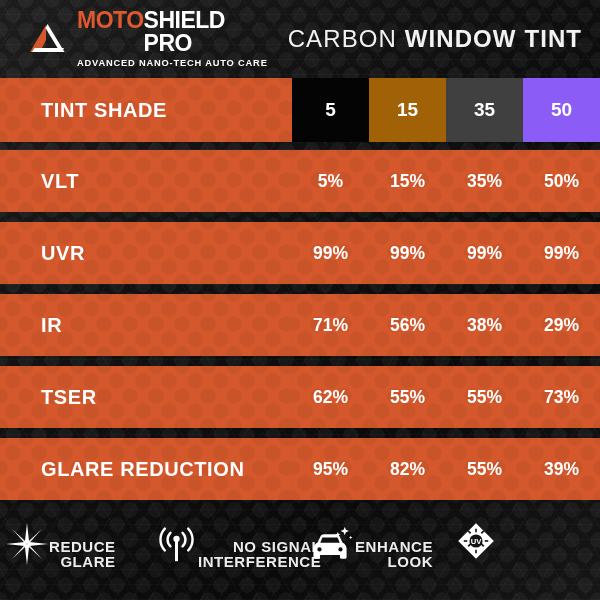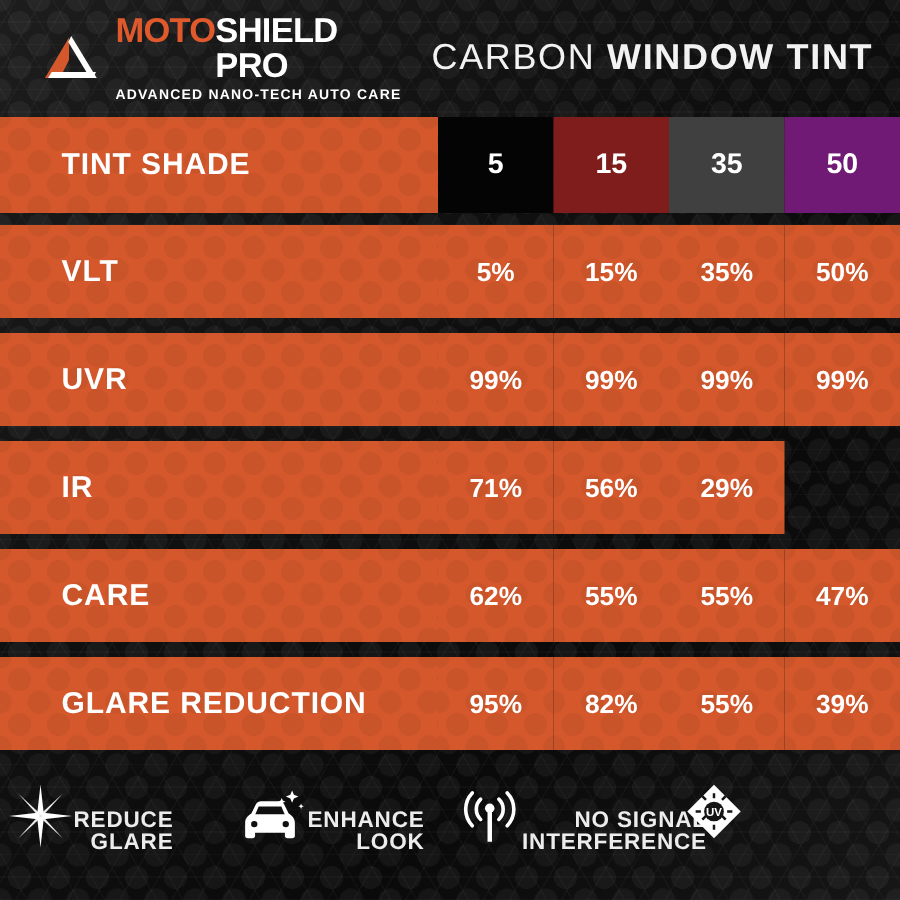--- a/index.html
+++ b/index.html
@@ -90,23 +90,23 @@
     background-image:
       radial-gradient(circle at 50% 50%, rgba(0,0,0,0.05) 0 38%, rgba(0,0,0,0) 39%),
       radial-gradient(circle at 50% 50%, rgba(0,0,0,0.05) 0 38%, rgba(0,0,0,0) 39%);
     background-size:26px 30px, 26px 30px;
     background-position:0 0, 13px 15px;
   }
   
   .row.head{ height:64px; margin-bottom:8px; }
   .row.head .cell{ font-size:19px; }
   .sw0{ background:#040404; }
-  .sw1{ background:#7f1d1d; }
+  .sw1{ background:#a16207; }
   .sw2{ background:#404040; }
-  .sw3{ background:#701a75; }
+  .sw3{ background:#8b5cf6; }
 
   
   .footer{
     height:96px;
     display:flex; align-items:flex-start; justify-content:space-around;
     padding-top:8px;
   }
   .feature{
     width:140px;
     display:flex; flex-direction:row; align-items:center;
@@ -171,29 +171,30 @@
       <div class="cell">99%</div>
       <div class="cell">99%</div>
       <div class="cell">99%</div>
       <div class="cell">99%</div>
     </div>
 
     <div class="row data">
       <div class="row-label">IR</div>
       <div class="cell">71%</div>
       <div class="cell">56%</div>
+      <div class="cell">38%</div>
       <div class="cell">29%</div>
     </div>
 
     <div class="row data">
-      <div class="row-label">CARE</div>
+      <div class="row-label">TSER</div>
       <div class="cell">62%</div>
       <div class="cell">55%</div>
       <div class="cell">55%</div>
-      <div class="cell">47%</div>
+      <div class="cell">73%</div>
     </div>
 
     <div class="row data">
       <div class="row-label">GLARE REDUCTION</div>
       <div class="cell">95%</div>
       <div class="cell">82%</div>
       <div class="cell">55%</div>
       <div class="cell">39%</div>
     </div>
 
@@ -217,54 +218,54 @@
         </svg>
       </span>
       <span class="feature-label">
         <span>REDUCE</span><br>
         <span>GLARE</span>
       </span>
     </div>
 
     <div class="feature">
       <span class="feature-icon">
+        <svg viewBox="0 0 46 44" width="43" height="41">
+          <g fill="none" stroke="#ffffff" stroke-linecap="round">
+            <path d="M16.5 10.5 A10 10 0 0 0 16.5 25" stroke-width="2.6"></path>
+            <path d="M29.5 10.5 A10 10 0 0 1 29.5 25" stroke-width="2.6"></path>
+            <path d="M10.5 6 A17 17 0 0 0 10.5 29.5" stroke-width="2.6"></path>
+            <path d="M35.5 6 A17 17 0 0 1 35.5 29.5" stroke-width="2.6"></path>
+          </g>
+          <circle cx="23" cy="17" r="3.4" fill="#ffffff"></circle>
+          <path d="M21.4 19 L24.6 19 L24.6 41 L21.4 41 Z" fill="#ffffff"></path>
+        </svg>
+      </span>
+      <span class="feature-label">
+        <span>NO SIGNAL</span><br>
+        <span>INTERFERENCE</span>
+      </span>
+    </div>
+
+    <div class="feature">
+      <span class="feature-icon">
         <svg viewBox="0 0 54 38" width="50" height="35">
           <g fill="#ffffff">
             <path d="M9 34 L9 24.5 C9 21.5 11 19.2 13.5 17.8 L16.6 11.4 C17.3 9.8 18.8 8.9 20.6 8.9 L33.4 8.9 C35.2 8.9 36.7 9.8 37.4 11.4 L40.5 17.8 C43 19.2 45 21.5 45 24.5 L45 34 C45 35 44.2 35.6 43.2 35.6 L39.6 35.6 C38.6 35.6 37.8 35 37.8 34 L37.8 31.6 L16.2 31.6 L16.2 34 C16.2 35 15.4 35.6 14.4 35.6 L10.8 35.6 C9.8 35.6 9 35 9 34 Z"></path>
             <path d="M18.8 12.6 L35.2 12.6 L37.6 18.3 L16.4 18.3 Z" fill="#101010"></path>
             <circle cx="15.6" cy="25.4" r="2.3" fill="#101010"></circle>
             <circle cx="38.4" cy="25.4" r="2.3" fill="#101010"></circle>
             <path d="M43 1 L44.3 4.2 L47.5 5.5 L44.3 6.8 L43 10 L41.7 6.8 L38.5 5.5 L41.7 4.2 Z"></path>
             <path d="M35.5 6.5 L36.3 8.4 L38.2 9.2 L36.3 10 L35.5 11.9 L34.7 10 L32.8 9.2 L34.7 8.4 Z"></path>
             <path d="M49.5 10.5 L50.1 11.9 L51.5 12.5 L50.1 13.1 L49.5 14.5 L48.9 13.1 L47.5 12.5 L48.9 11.9 Z"></path>
           </g>
         </svg>
       </span>
       <span class="feature-label">
         <span>ENHANCE</span><br>
         <span>LOOK</span>
-      </span>
-    </div>
-
-    <div class="feature">
-      <span class="feature-icon">
-        <svg viewBox="0 0 46 44" width="43" height="41">
-          <g fill="none" stroke="#ffffff" stroke-linecap="round">
-            <path d="M16.5 10.5 A10 10 0 0 0 16.5 25" stroke-width="2.6"></path>
-            <path d="M29.5 10.5 A10 10 0 0 1 29.5 25" stroke-width="2.6"></path>
-            <path d="M10.5 6 A17 17 0 0 0 10.5 29.5" stroke-width="2.6"></path>
-            <path d="M35.5 6 A17 17 0 0 1 35.5 29.5" stroke-width="2.6"></path>
-          </g>
-          <circle cx="23" cy="17" r="3.4" fill="#ffffff"></circle>
-          <path d="M21.4 19 L24.6 19 L24.6 41 L21.4 41 Z" fill="#ffffff"></path>
-        </svg>
-      </span>
-      <span class="feature-label">
-        <span>NO SIGNAL</span><br>
-        <span>INTERFERENCE</span>
       </span>
     </div>
 
     <div class="feature">
       <span class="feature-icon">
         <svg viewBox="0 0 46 46" width="42" height="42">
           <rect x="9.2" y="9.2" width="27.6" height="27.6" transform="rotate(45 23 23)" fill="#ffffff"></rect>
           <g fill="#141414">
             <circle cx="23" cy="23" r="7.2"></circle>
             <path d="M22.1 9.6 L23.9 9.6 L23.9 13.4 L22.1 13.4 Z"></path>

